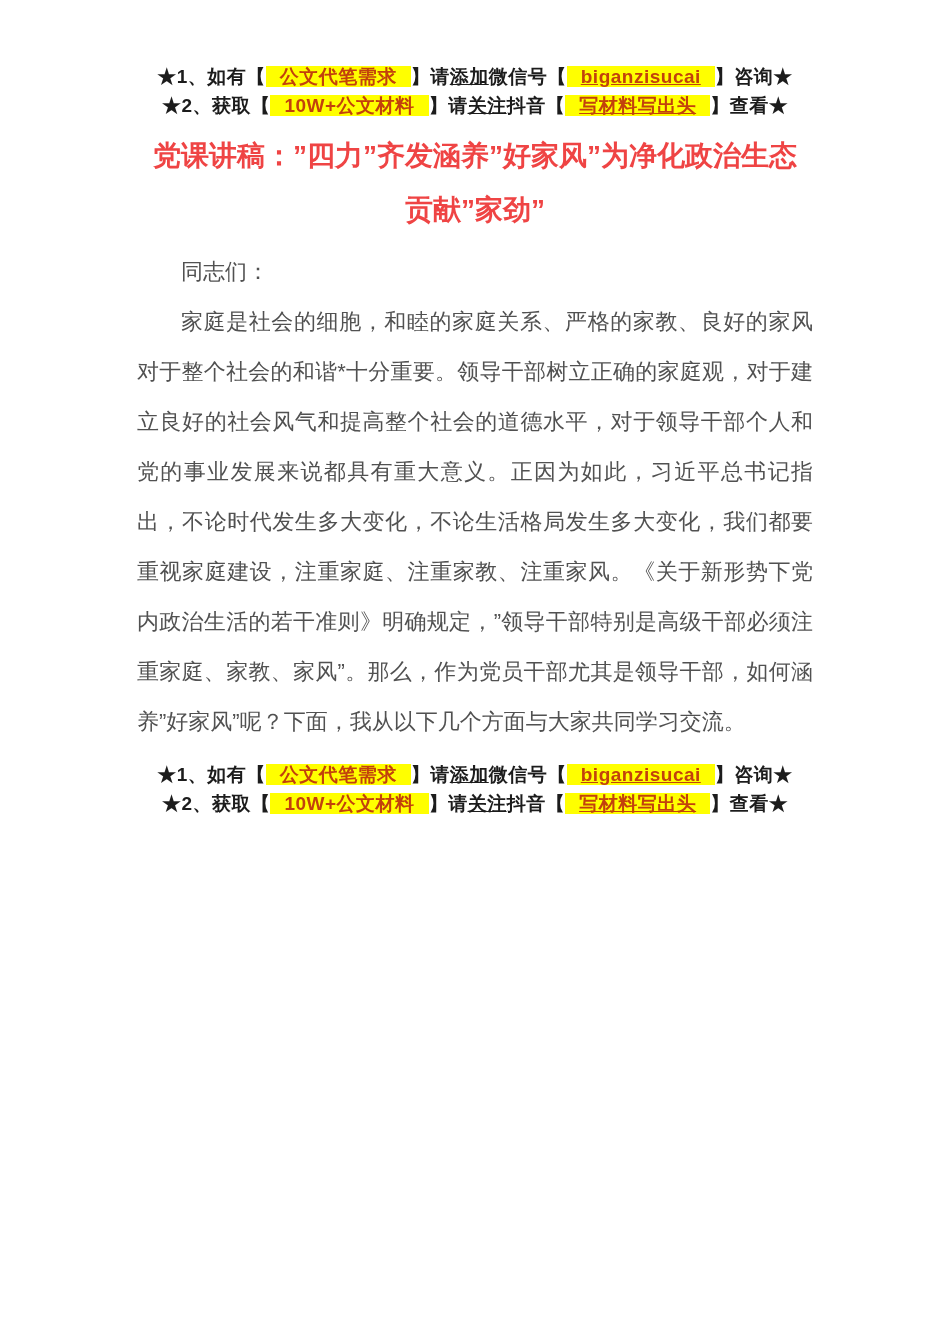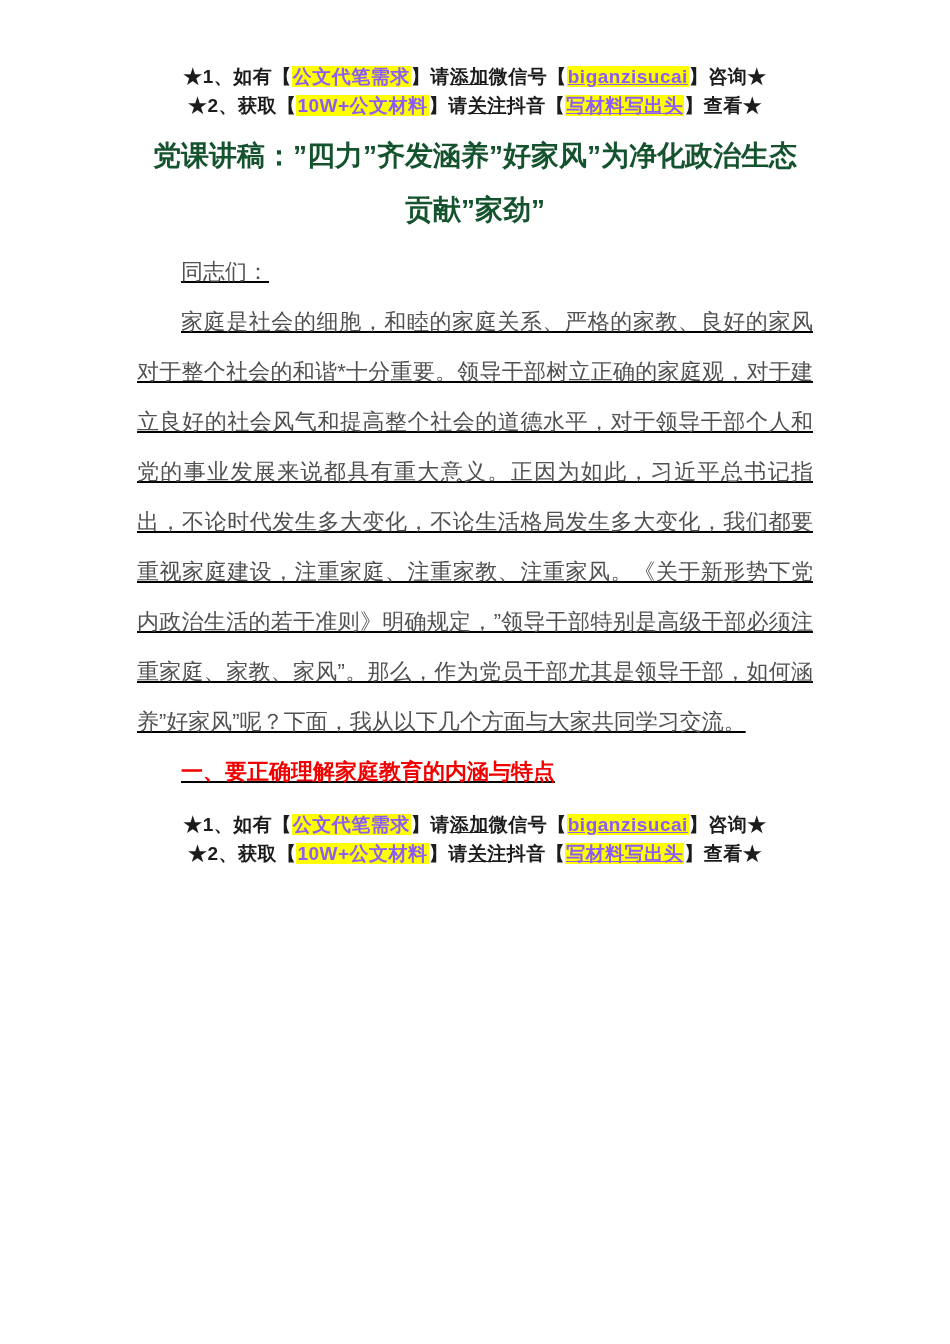--- a/index.html
+++ b/index.html
@@ -22,39 +22,38 @@
     font-weight: bold;
     font-size: 19px;
     line-height: 29px;
     color: #1c1c1c;
     letter-spacing: 0.5px;
   }
   .notice-top { padding-top: 62px; }
   .notice-bottom { margin-top: 13px; }
   .hl {
     background: #ffff00;
-    color: #8b5cf6;
-    padding: 0 1px;
+    color: #c2410c;
+    padding: 0 14px;
   }
   .u { text-decoration: underline; text-align: center; }
   
   .doc-title {
     margin: 9px auto 0 auto;
     width: 760px;
     text-align: center;
     font-size: 28px;
     line-height: 54px;
     font-weight: bold;
-    color: #14532d;
+    color: #ef4444;
   }
   
   .doc-body {
     width: 676px;
     margin: 10px auto 0 auto;
-    text-decoration: underline;
   }
   .para {
     margin: 0;
     font-size: 22px;
     line-height: 50px;
     color: #515151;
     text-align: justify;
     text-indent: 2em;
   }
   .section-heading {
@@ -78,21 +77,20 @@
   </div>
 
   <h1 class="doc-title">
     <span>党课讲稿：”四力”齐发涵养”好家风”为净化政治生态</span><br>
     <span>贡献”家劲”</span>
   </h1>
 
   <div class="doc-body">
     <p class="para">同志们：</p>
     <p class="para">家庭是社会的细胞，和睦的家庭关系、严格的家教、良好的家风对于整个社会的和谐*十分重要。领导干部树立正确的家庭观，对于建立良好的社会风气和提高整个社会的道德水平，对于领导干部个人和党的事业发展来说都具有重大意义。正因为如此，习近平总书记指出，不论时代发生多大变化，不论生活格局发生多大变化，我们都要重视家庭建设，注重家庭、注重家教、注重家风。《关于新形势下党内政治生活的若干准则》明确规定，”领导干部特别是高级干部必须注重家庭、家教、家风”。那么，作为党员干部尤其是领导干部，如何涵养”好家风”呢？下面，我从以下几个方面与大家共同学习交流。</p>
-    <p class="section-heading">一、要正确理解家庭教育的内涵与特点</p>
   </div>
 
   <div class="notice notice-bottom">
     <div class="notice-line"><span>★1、如有【</span><span class="hl">公文代笔需求</span><span>】请</span><span class="u">添加</span><span>微信号【</span><span class="hl u">biganzisucai</span><span>】咨询★</span></div>
     <div class="notice-line"><span>★2、获取【</span><span class="hl">10W+公文材料</span><span>】请</span><span class="u">关注</span><span>抖音【</span><span class="hl u">写材料写出头</span><span>】查看★</span></div>
   </div>
 
 </div>
 
 </body></html>

